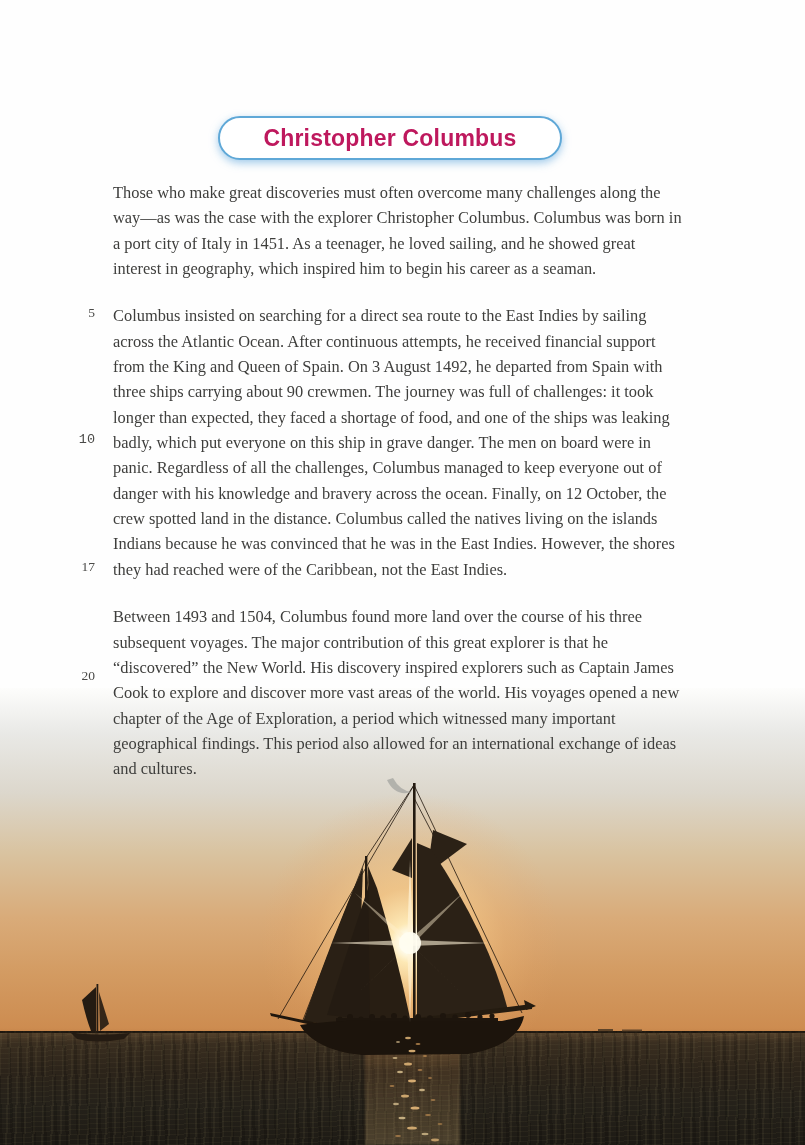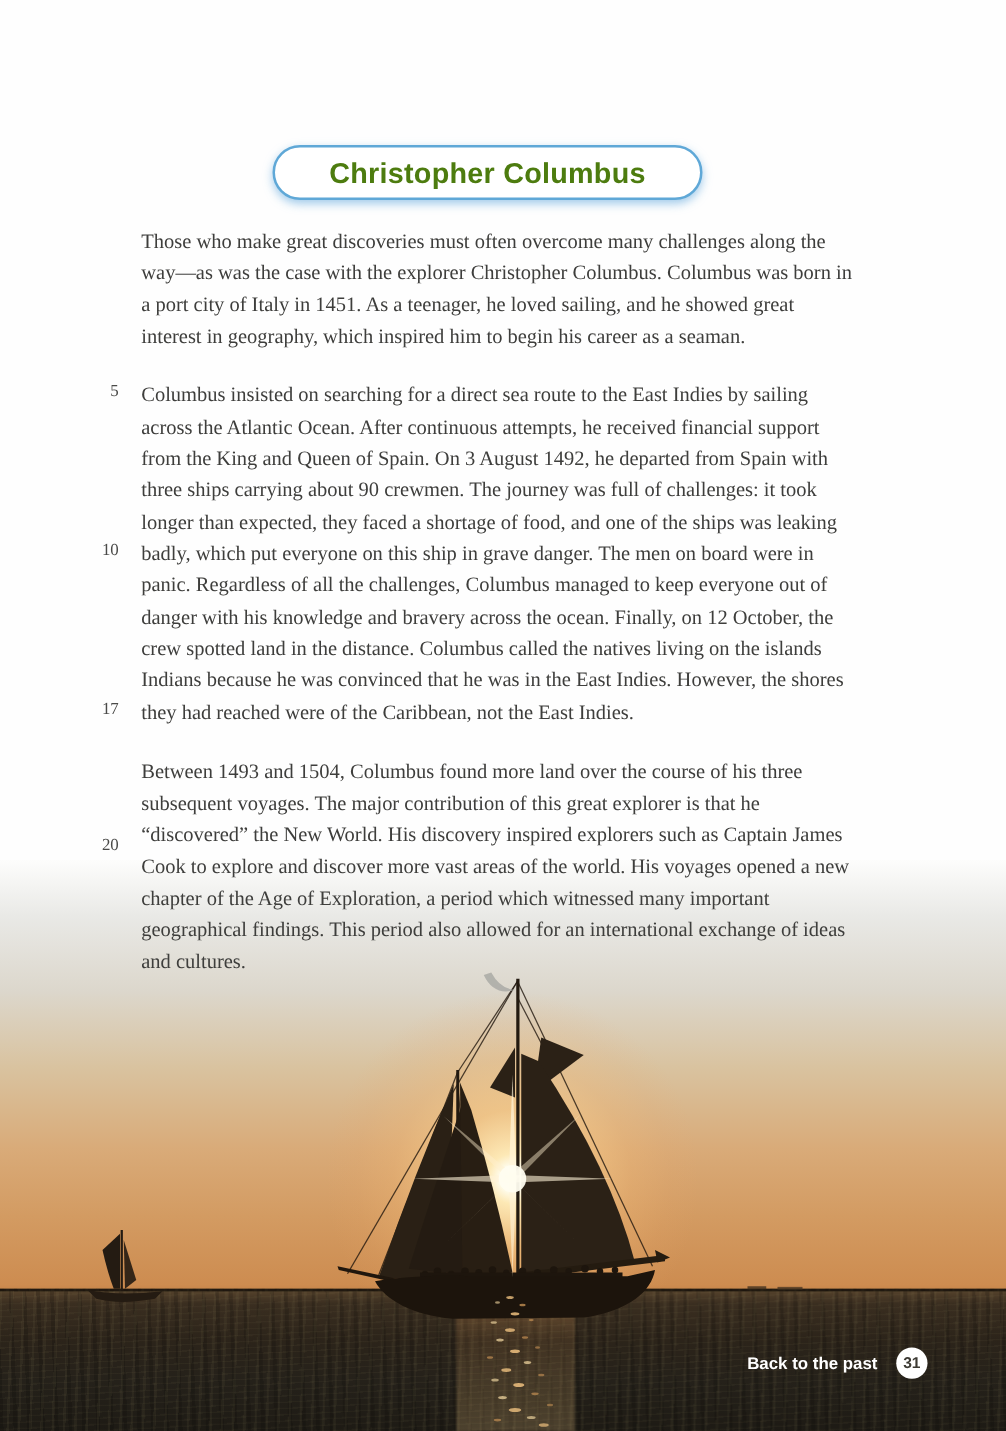--- a/index.html
+++ b/index.html
@@ -16,35 +16,35 @@
     position:absolute;left:218px;top:116px;width:340px;height:40px;
     background:#ffffff;
     border:2.5px solid #5fa8d7;
     border-radius:22px;
     box-shadow:0 3px 8px rgba(110,175,225,0.65);
     display:flex;align-items:center;justify-content:center;
     z-index:3;
   }
   .title-box span{
     font-family:"Liberation Sans", sans-serif;
-    font-weight:bold;font-size:23px;color:#4d7c0f;letter-spacing:.2px;
+    font-weight:bold;font-size:23px;color:#be185d;letter-spacing:.2px;
   }
 
   
   .content{
     position:absolute;left:113px;top:180px;width:586px;z-index:2;
     font-size:16.4px;line-height:25.35px;color:#3e3e3c;
     text-align:left;
   }
   .content p{margin:0 16px 22px 0;}
   .linenos span{
     position:absolute;left:55px;width:40px;text-align:right;
     font-size:13.5px;color:#4a4a48;z-index:2;
   }
-  .ln-5{top:305px;} .ln-10{top:432px;} .ln-15{top:559px;} .ln-20{top:668px;}
+  .ln-5{top:305px;} .ln-10{top:432px;font-family:Liberation Mono, monospace;} .ln-15{top:559px;} .ln-20{top:668px;}
 
   
   .photo{
     position:absolute;left:0;top:688px;width:805px;height:457px;z-index:1;
   }
   .sky{
     position:absolute;inset:0;
     background:linear-gradient(180deg,
       #fdfdfc 0px,
       #e9e9e6 45px,
@@ -230,20 +230,14 @@
     <span class="ln-15">17</span>
     <span class="ln-20">20</span>
   </div>
 
   <div class="content">
     <p>Those who make great discoveries must often overcome many challenges along the way—as was the case with the explorer Christopher Columbus. Columbus was born in a port city of Italy in 1451. As a teenager, he loved sailing, and he showed great interest in geography, which inspired him to begin his career as a seaman.</p>
     <p>Columbus insisted on searching for a direct sea route to the East Indies by sailing across the Atlantic Ocean. After continuous attempts, he received financial support from the King and Queen of Spain. On 3 August 1492, he departed from Spain with three ships carrying about 90 crewmen. The journey was full of challenges: it took longer than expected, they faced a shortage of food, and one of the ships was leaking badly, which put everyone on this ship in grave danger. The men on board were in panic. Regardless of all the challenges, Columbus managed to keep everyone out of danger with his knowledge and bravery across the ocean. Finally, on 12 October, the crew spotted land in the distance. Columbus called the natives living on the islands Indians because he was convinced that he was in the East Indies. However, the shores they had reached were of the Caribbean, not the East Indies.</p>
     <p>Between 1493 and 1504, Columbus found more land over the course of his three subsequent voyages. The major contribution of this great explorer is that he “discovered” the New World. His discovery inspired explorers such as Captain James Cook to explore and discover more vast areas of the world. His voyages opened a new chapter of the Age of Exploration, a period which witnessed many important geographical findings. This period also allowed for an international exchange of ideas and cultures.</p>
   </div>
 
-  <div class="footer">
-    <span class="footer-label">Back to the past</span>
-    <span class="page-circle">
-      <span>31</span>
-    </span>
-  </div>
 
 </div>
 
 </body></html>

